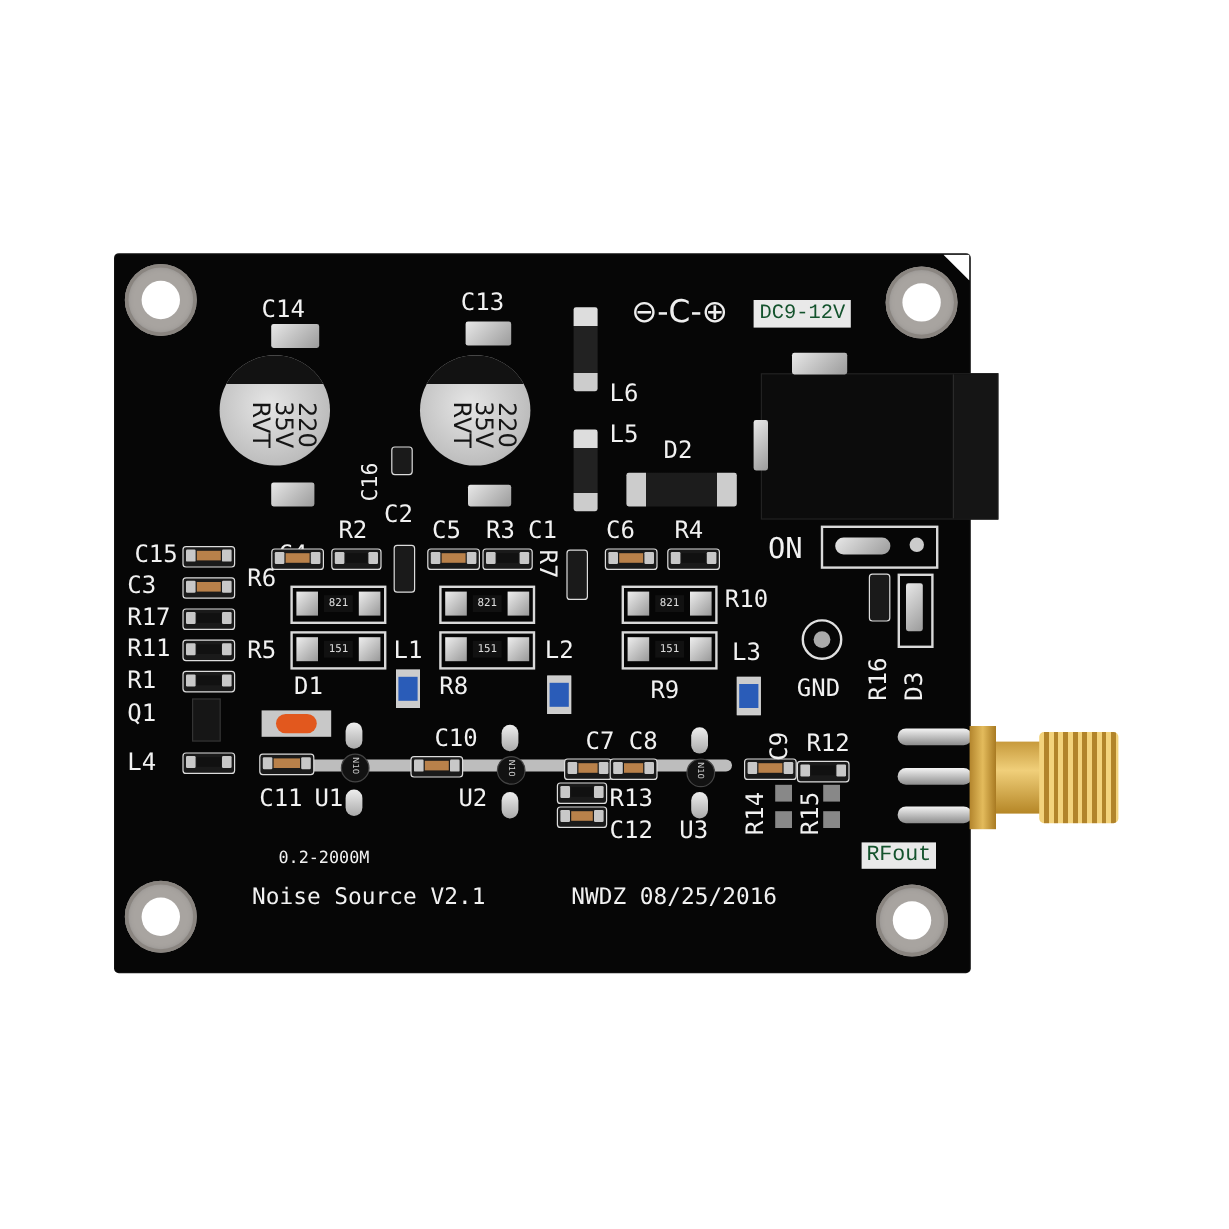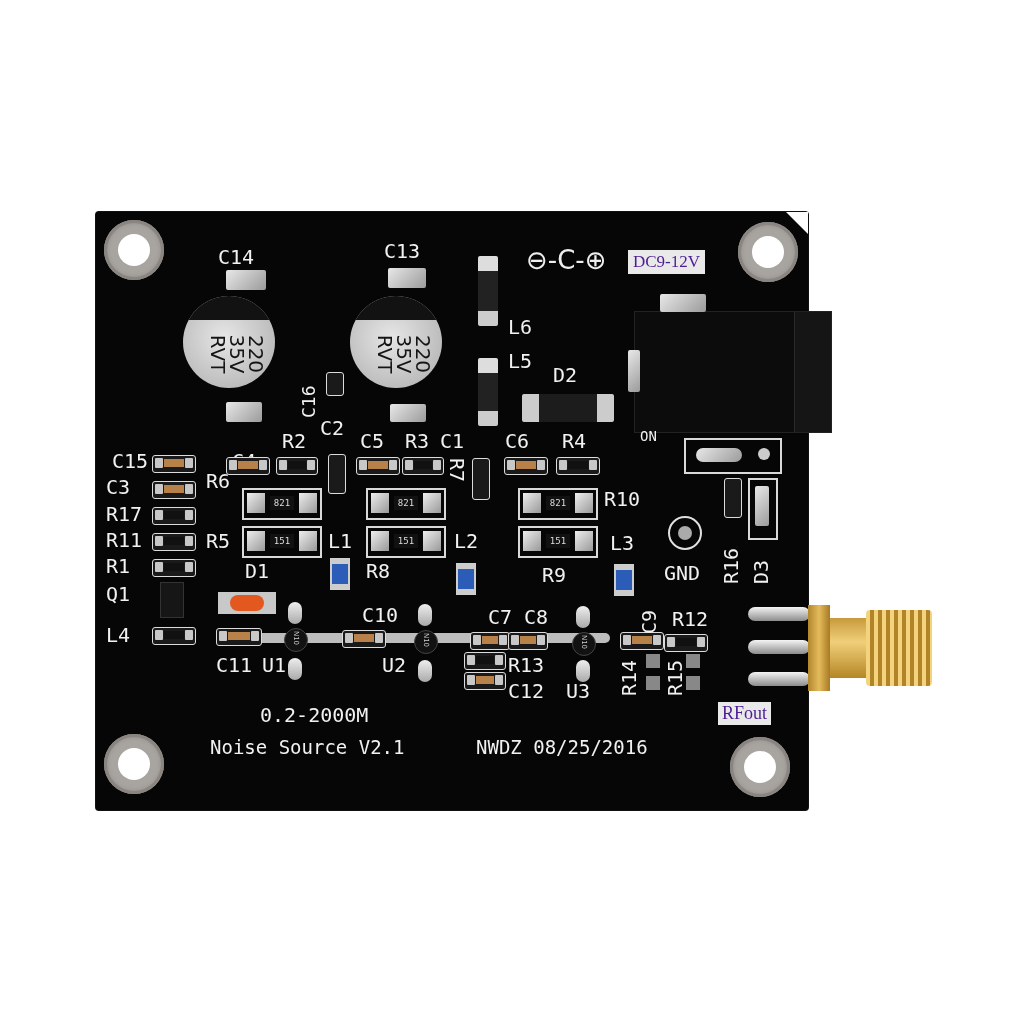--- a/index.html
+++ b/index.html
@@ -7,21 +7,21 @@
   .board{position:absolute;left:96px;top:212px;width:712px;height:598px;background:#060606;border-radius:3px;
     box-shadow:0 0 0 1px #111;}
   .board::after{content:"";position:absolute;left:690px;top:0;width:22px;height:22px;background:#fff;clip-path:polygon(0 0,100% 0,100% 100%);}
   .hole{position:absolute;width:60px;height:60px;border-radius:50%;background:#a8a4a0;
     box-shadow:inset 0 0 0 3px #8a8580, inset 0 0 6px #666;}
   .hole::after{content:"";position:absolute;left:14px;top:14px;width:32px;height:32px;border-radius:50%;background:#fff;}
   .silk{position:absolute;color:#f1f1f1;font-family:"DejaVu Sans Mono",monospace;font-size:18px;line-height:18px;white-space:nowrap;}
   .silk.big{font-size:20px;}
   .silk.rot{transform:rotate(90deg);transform-origin:left top;}
   .silk.rotn{transform:rotate(-90deg);transform-origin:left top;}
-  .label-box{position:absolute;background:#e9e9e9;color:#4c1d95;font-family:Liberation Serif, serif;font-size:17px;padding:2px 5px;}
+  .label-box{position:absolute;background:#e9e9e9;color:#14532d;font-family:Liberation Mono, monospace;font-size:17px;padding:2px 5px;}
   .ecap{position:absolute;width:92px;height:92px;border-radius:50%;
     background:radial-gradient(circle at 45% 45%,#e6e6e6 0%,#bdbdbd 70%,#9a9a9a 100%);
     overflow:hidden;}
   .ecap .band{position:absolute;left:0;top:0;width:100%;height:24px;background:#121212;}
   .ecap .txt{position:absolute;left:22px;top:28px;width:60px;height:60px;color:#151515;font-family:"DejaVu Sans",sans-serif;
     font-size:20px;line-height:19px;transform:rotate(90deg);transform-origin:30px 30px;text-align:center;}
   .pad{position:absolute;background:linear-gradient(135deg,#e8e8e8,#9b9b9b);border-radius:2px;}
   .smd{position:absolute;height:16px;border:1px solid #dcdcdc;border-radius:3px;background:#1a1a1a;}
   .smd .a,.smd .b{position:absolute;top:2px;width:8px;height:10px;background:#c8c8c8;border-radius:1px;}
   .smd .a{left:2px}.smd .b{right:2px}
@@ -137,21 +137,21 @@
     <div class="a"></div>
     <div class="body"></div>
     <div class="b"></div>
   </div>
 <div class="smd res" style="left:556px;top:457px;width:42px">
     <div class="a"></div>
     <div class="body"></div>
     <div class="b"></div>
   </div>
 
-<div class="silk big" style="left:640px;top:427px;font-size:14px">ON</div>
+<div class="silk big" style="left:640px;top:448px;font-size:24px">ON</div>
 <div class="switch-box" style="left:684px;top:438px;width:94px;height:32px">
   <div class="pad" style="left:10px;top:8px;width:46px;height:14px;border-radius:7px"></div>
   <div style="position:absolute;left:72px;top:8px;width:12px;height:12px;border-radius:50%;background:#ccc"></div>
 </div>
 
 <div class="silk big" style="left:112px;top:452px">C15</div>
 <div class="silk big" style="left:106px;top:478px">C3</div>
 <div class="silk big" style="left:106px;top:505px">R17</div>
 <div class="silk big" style="left:106px;top:531px">R11</div>
 <div class="silk big" style="left:106px;top:557px">R1</div>
@@ -326,15 +326,15 @@
 <div style="position:absolute;left:686px;top:676px;width:14px;height:14px;background:#888"></div>
 
 <div class="pin" style="left:748px;top:607px;width:62px"></div>
 <div class="pin" style="left:748px;top:640px;width:62px"></div>
 <div class="pin" style="left:748px;top:672px;width:62px"></div>
 <div class="sma-body"></div>
 <div class="sma-barrel"></div>
 <div class="sma-thread"></div>
 <div class="label-box" style="left:718px;top:702px;font-size:18px;padding:1px 4px">RFout</div>
 
-<div class="silk" style="left:260px;top:706px;font-size:20px">0.2-2000M</div>
+<div class="silk" style="left:232px;top:706px;font-size:14px">0.2-2000M</div>
 <div class="silk" style="left:210px;top:738px;font-size:19px">Noise Source V2.1</div>
 <div class="silk" style="left:476px;top:738px;font-size:19px">NWDZ 08/25/2016</div>
 
 </body></html>

